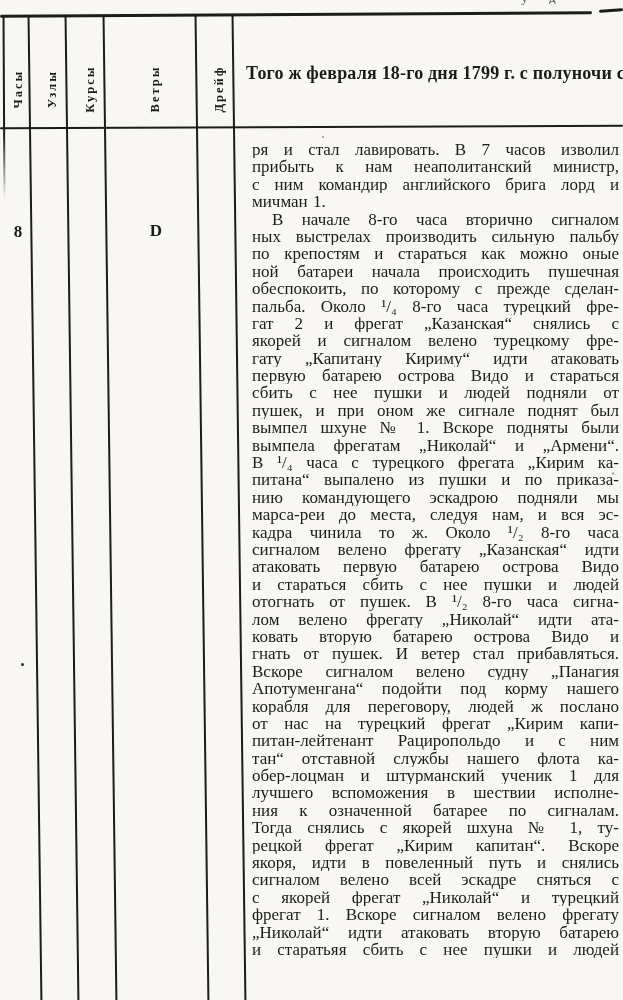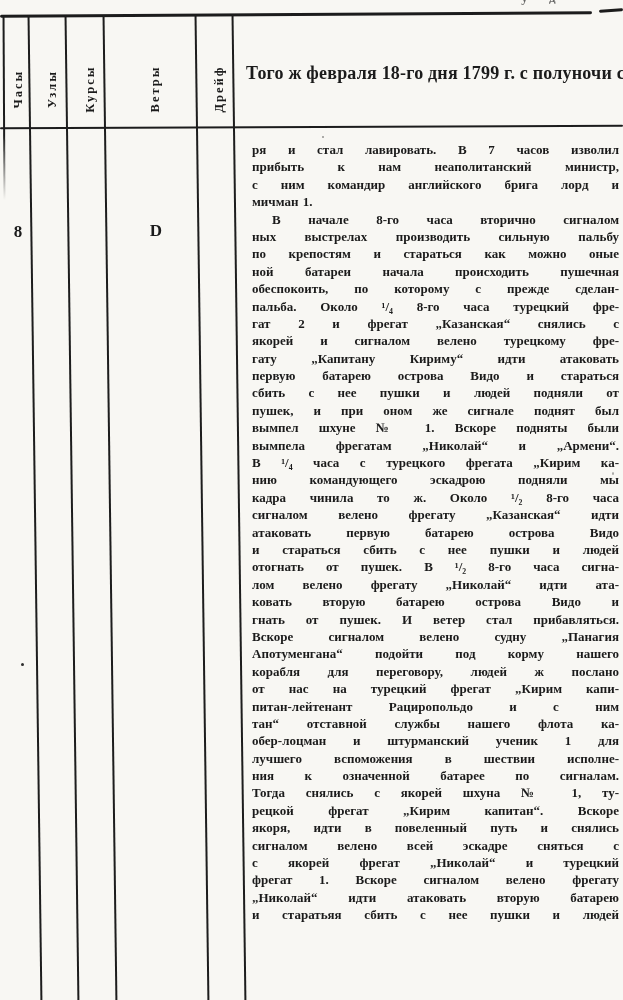--- a/index.html
+++ b/index.html
@@ -48,21 +48,21 @@
   .cell-knots {left:36px; top:222px;width:34px;}
   .cell-courses{left:72px;top:222px;width:36px;}
   .cell-winds {left:110px;top:221px;width:92px;}
   .cell-drift {left:202px;top:222px;width:36px;}
   
   .journal{
     position:absolute;left:252px;top:141px;width:367px;height:856px;
     overflow:hidden;
   }
   .jline{
-    font-size:13px;font-weight:bold;line-height:17.4px;height:17.4px;
+    font-size:17px;font-weight:normal;line-height:17.4px;height:17.4px;
     overflow:hidden;
     text-align:justify;text-align-last:justify;text-justify:inter-word;
     word-spacing:1px;
   }
   .jline.end{text-align-last:left;}
   .jline.indent{padding-left:20px;}
   
   .corner-frag{
     position:absolute;left:468px;top:0;width:150px;height:7px;overflow:hidden;
     opacity:0.65;
@@ -122,21 +122,23 @@
       <div class="jline">пальба. Около ¹/₄ 8-го часа турецкий фре-</div>
       <div class="jline">гат 2 и фрегат „Казанская“ снялись с</div>
       <div class="jline">якорей и сигналом велено турецкому фре-</div>
       <div class="jline">гату „Капитану Кириму“ идти атаковать</div>
       <div class="jline">первую батарею острова Видо и стараться</div>
       <div class="jline">сбить с нее пушки и людей подняли от</div>
       <div class="jline">пушек, и при оном же сигнале поднят был</div>
       <div class="jline">вымпел шхуне № 1. Вскоре подняты были</div>
       <div class="jline">вымпела фрегатам „Николай“ и „Армени“.</div>
       <div class="jline">В ¹/₄ часа с турецкого фрегата „Кирим ка-</div>
+      <div class="jline">питана“ выпалено из пушки и по приказа-</div>
       <div class="jline">нию командующего эскадрою подняли мы</div>
+      <div class="jline">марса-реи до места, следуя нам, и вся эс-</div>
       <div class="jline">кадра чинила то ж. Около ¹/₂ 8-го часа</div>
       <div class="jline">сигналом велено фрегату „Казанская“ идти</div>
       <div class="jline">атаковать первую батарею острова Видо</div>
       <div class="jline">и стараться сбить с нее пушки и людей</div>
       <div class="jline">отогнать от пушек. В ¹/₂ 8-го часа сигна-</div>
       <div class="jline">лом велено фрегату „Николай“ идти ата-</div>
       <div class="jline">ковать вторую батарею острова Видо и</div>
       <div class="jline">гнать от пушек. И ветер стал прибавляться.</div>
       <div class="jline">Вскоре сигналом велено судну „Панагия</div>
       <div class="jline">Апотуменгана“ подойти под корму нашего</div>

